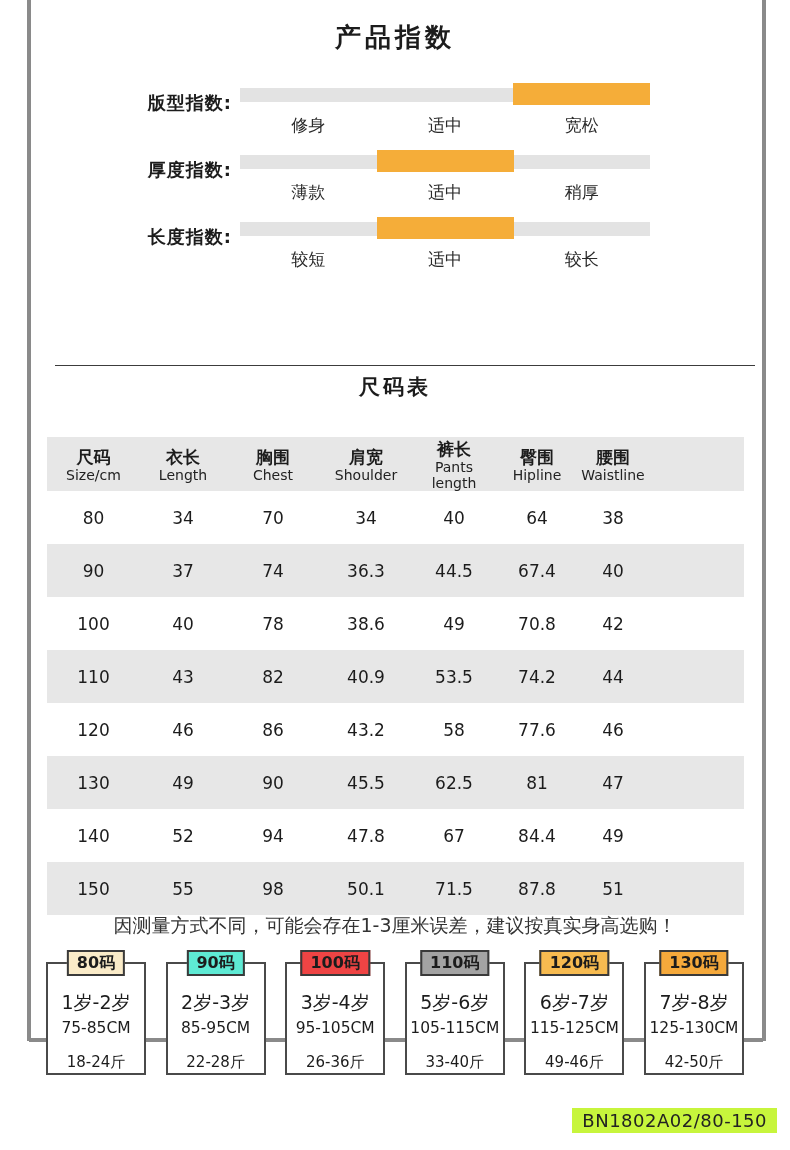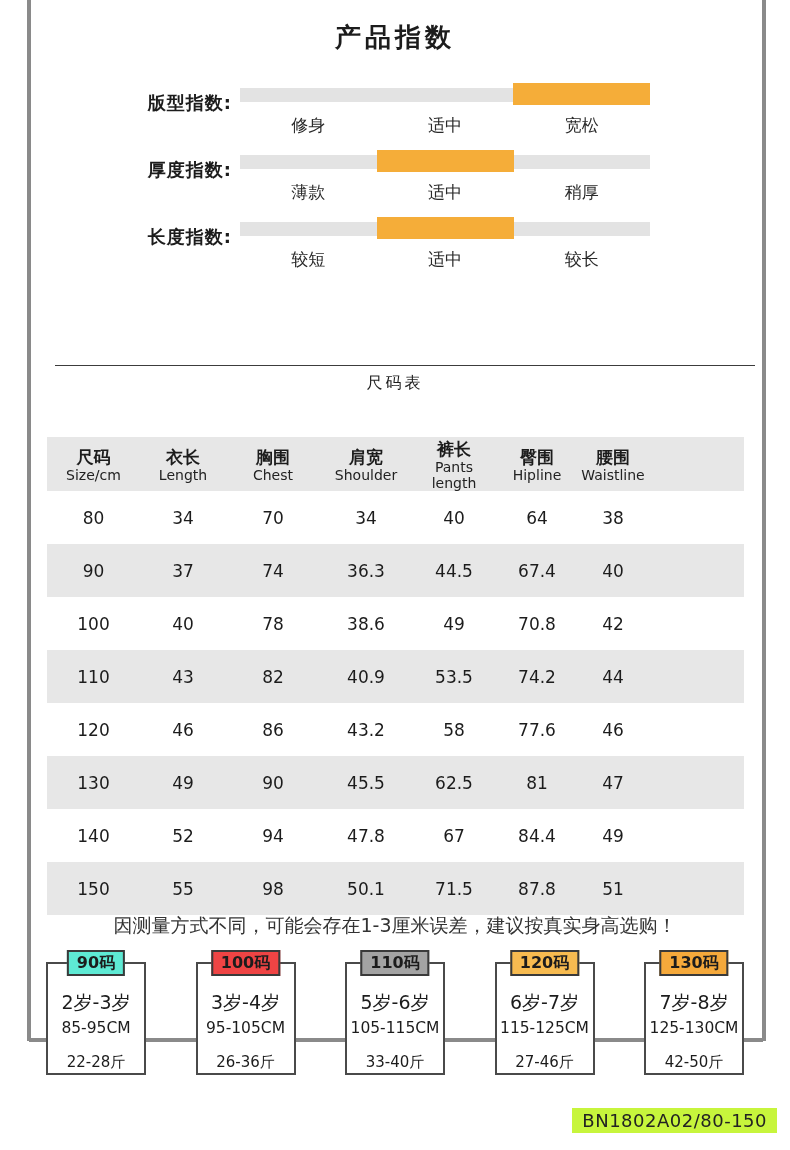--- a/index.html
+++ b/index.html
@@ -17,21 +17,21 @@
   .row-label{position:absolute;left:0;top:9px;width:232px;text-align:right;
              font-size:18px;font-weight:bold;letter-spacing:1px;}
   .bar-track{position:absolute;left:240px;top:6px;width:410px;height:14px;background:#e3e3e3;}
   .bar-highlight{position:absolute;top:1px;width:137px;height:22px;background:#f5ad39;}
   .bar-options{position:absolute;left:240px;top:32px;width:410px;display:flex;}
   .bar-options span{flex:1;text-align:center;font-size:17px;color:#2a2a2a;}
 
   .divider{position:absolute;top:365px;left:55px;width:700px;border-top:1px solid #3c3c3c;}
 
   .chart-title{position:absolute;top:373px;left:0;width:100%;text-align:center;
-               font-size:16px;font-weight:normal;letter-spacing:3px;}
+               font-size:21px;font-weight:bold;letter-spacing:3px;}
   .chart-subtitle{position:absolute;top:404px;left:0;width:100%;text-align:center;
                   font-size:17px;font-weight:bold;letter-spacing:0px;}
 
   table.size-table{position:absolute;top:437px;left:47px;width:697px;
                    border-collapse:collapse;table-layout:fixed;}
   table.size-table th,table.size-table td{padding:0;text-align:center;font-weight:normal;}
   table.size-table thead tr{height:42px;background:#e7e7e7;}
   .col-cn{display:block;font-size:17px;font-weight:bold;line-height:20px;margin-top:2px;}
   .col-en{display:block;font-size:14px;line-height:16px;color:#222;}
   table.size-table tbody tr{height:53px;font-size:17px;}
@@ -229,20 +229,26 @@
         </tr>
     </tbody>
   </table>
 
   <div class="note">因测量方式不同，可能会存在1-3厘米误差，建议按真实身高选购！</div>
 
   <div class="connector"></div>
 
   <div class="cards">
     <div class="card">
+      <div class="card-badge" style="background: rgb(250, 235, 200);">80码</div>
+      <div class="card-age">1岁-2岁</div>
+      <div class="card-height">75-85CM</div>
+      <div class="card-weight">18-24斤</div>
+    </div>
+    <div class="card">
       <div class="card-badge" style="background: #5eead4;">90码</div>
       <div class="card-age">2岁-3岁</div>
       <div class="card-height">85-95CM</div>
       <div class="card-weight">22-28斤</div>
     </div>
     <div class="card">
       <div class="card-badge" style="background: #ef4444;">100码</div>
       <div class="card-age">3岁-4岁</div>
       <div class="card-height">95-105CM</div>
       <div class="card-weight">26-36斤</div>
@@ -250,21 +256,21 @@
     <div class="card">
       <div class="card-badge" style="background: #a3a3a3;">110码</div>
       <div class="card-age">5岁-6岁</div>
       <div class="card-height">105-115CM</div>
       <div class="card-weight">33-40斤</div>
     </div>
     <div class="card">
       <div class="card-badge" style="background: rgb(247, 187, 80);">120码</div>
       <div class="card-age">6岁-7岁</div>
       <div class="card-height">115-125CM</div>
-      <div class="card-weight">27-46斤</div>
+      <div class="card-weight">49-46斤</div>
     </div>
     <div class="card">
       <div class="card-badge" style="background: rgb(245, 169, 59);">130码</div>
       <div class="card-age">7岁-8岁</div>
       <div class="card-height">125-130CM</div>
       <div class="card-weight">42-50斤</div>
     </div>
   </div>
 
   <div class="sku-badge">BN1802A02/80-150</div>

